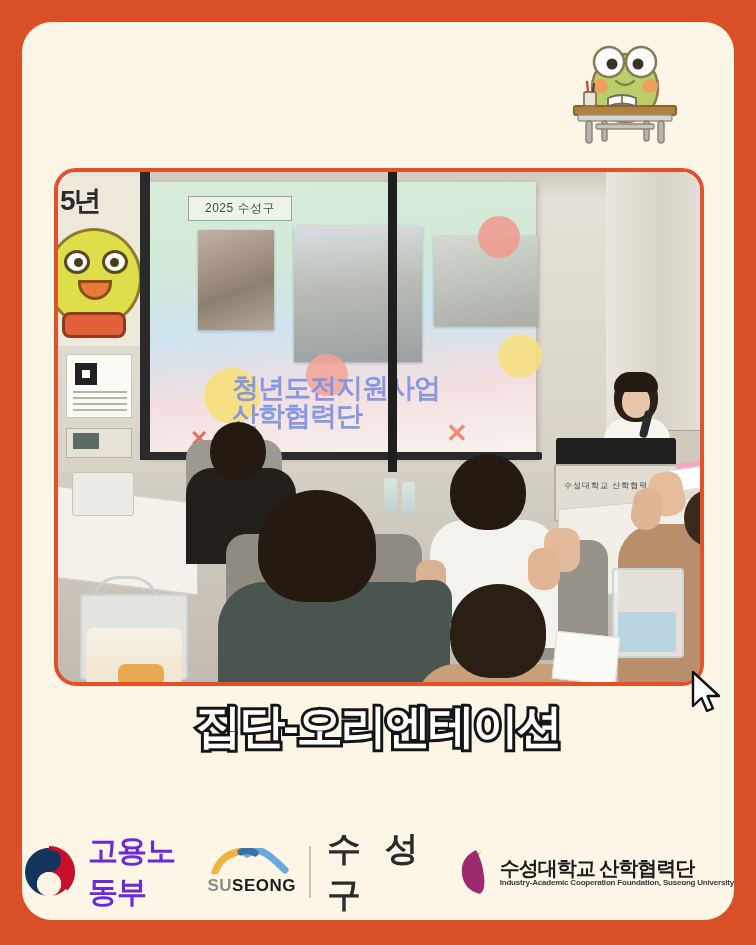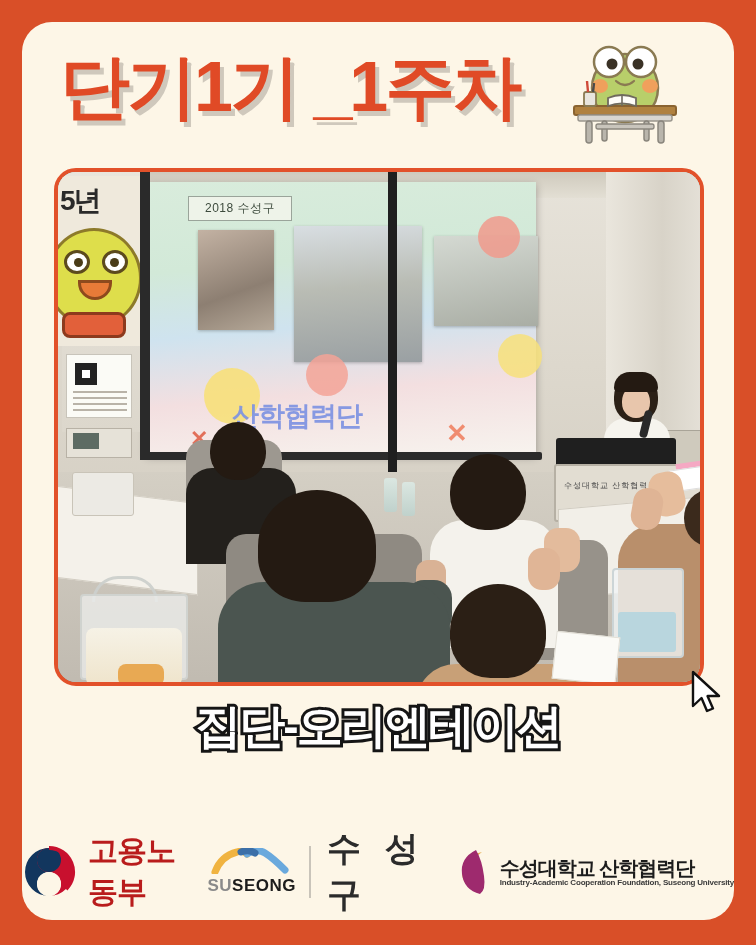--- a/index.html
+++ b/index.html
@@ -416,21 +416,21 @@
   
   .footer {
     position:absolute; left:0; bottom:8px; width:712px; height:80px;
     display:flex; align-items:center; justify-content:center; gap:0;
   }
   .logo-group { display:flex; align-items:center; }
   .taegeuk {
     position:relative; width:54px; height:54px; margin-right:12px;
   }
   .molab-kr {
-    font-size:30px; font-weight:bold; color:#b91c1c; letter-spacing:-1px;
+    font-size:30px; font-weight:bold; color:#6d28d9; letter-spacing:-1px;
   }
   .suseong-logo {
     margin-left:22px; width:86px; text-align:right;
   }
   .suseong-mark { position:relative; width:86px; height:26px; margin-bottom:2px; }
   .suseong-word { font-size:17px; font-weight:bold; color:#1c1c1c; letter-spacing:.5px; }
   .suseong-word .su { color:#8a8a8a; }
   .vdiv {
     width:2px; height:52px; background:#c9c4ba; margin:0 16px;
   }
@@ -443,21 +443,20 @@
   .univ-kr { font-size:20px; font-weight:bold; color:#1c1c1c; letter-spacing:-1px; white-space:nowrap; }
   .univ-en { font-size:8px; font-weight:bold; color:#3a3a3a; letter-spacing:-.2px; white-space:nowrap; }
 </style>
 </head>
 <body>
 
 <div class="poster">
   <div class="card">
 
     <div class="header">
-      <div class="title">단기1기 _1주차</div>
 
       <div class="mascot">
         <svg viewBox="0 0 130 112" width="130" height="112">
 
           <ellipse cx="65" cy="52" rx="33" ry="34" fill="#b8cf6a" stroke="#8a7a52" stroke-width="2.5"></ellipse>
 
           <circle cx="49" cy="26" r="15" fill="#ffffff" stroke="#8a7a52" stroke-width="2.5"></circle>
           <circle cx="81" cy="26" r="15" fill="#ffffff" stroke="#8a7a52" stroke-width="2.5"></circle>
           <circle cx="52" cy="28" r="5.5" fill="#3a3226"></circle>
           <circle cx="78" cy="28" r="5.5" fill="#3a3226"></circle>
@@ -487,32 +486,32 @@
     </div>
 
     <div class="photo-frame">
       <div class="photo">
         <div class="room-wall"></div>
         <div class="ceiling"></div>
         <div class="corner-wall"></div>
         <div class="floor"></div>
 
         <div class="screen">
-          <div class="slide-label">2018 수성구</div>
+          <div class="slide-label">2025 수성구</div>
           <div class="sp sp1"></div>
           <div class="sp sp2"></div>
           <div class="sp sp3"></div>
           <div class="blob blob-pink"></div>
           <div class="blob blob-pink2"></div>
           <div class="blob blob-yellow"></div>
           <div class="blob blob-yellow2"></div>
           <div class="xmark">✕</div>
           <div class="xmark2">✕</div>
           <div class="slide-title">
-            <br>
+            <span>청년도전지원사업</span><br>
             <span>산학협력단</span>
           </div>
         </div>
         <div class="screen-rail"></div>
 
         <div class="wall-left">
           <div class="duck-poster">
             <div class="duck-body"></div>
             <div class="duck-eye l"></div>
             <div class="duck-eye r"></div>

